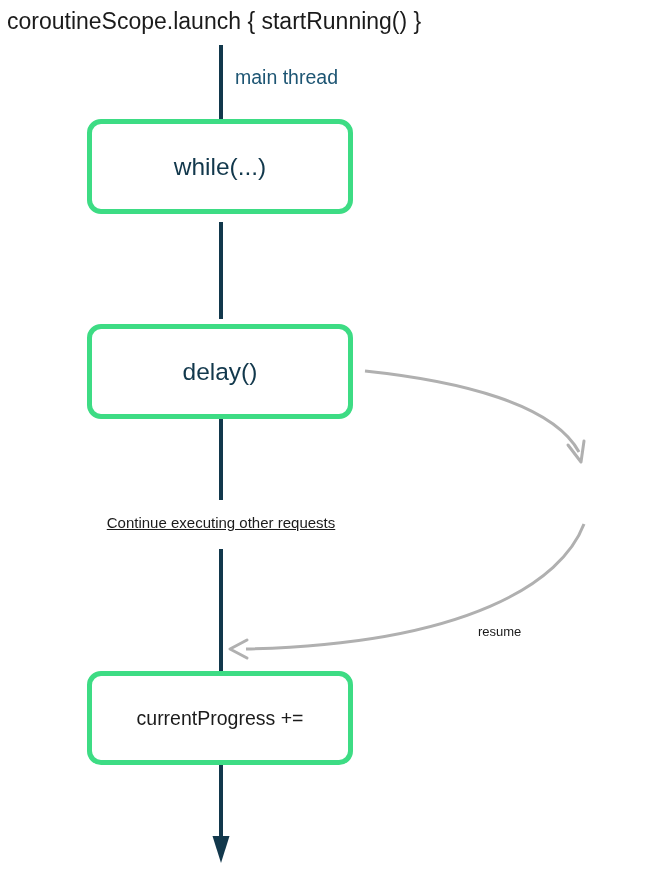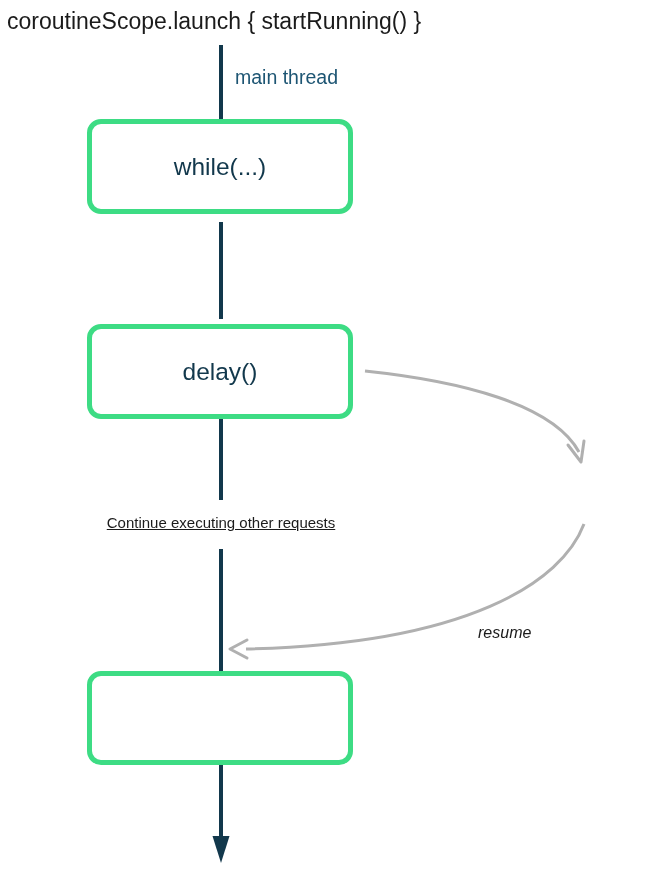--- a/index.html
+++ b/index.html
@@ -100,24 +100,23 @@
     left: 528px;
     top: 486px;
     font-size: 23px;
     color: var(--text_dark, #1b1b1b);
     white-space: nowrap;
   }
   .resume-label {
     position: absolute;
     left: 478px;
     top: 624px;
-    font-size: 16px;
+    font-size: 13px;
     color: var(--text_dark, #1b1b1b);
     white-space: nowrap;
-    font-style: italic;
   }
 </style>
 </head>
 <body>
 
 <div class="canvas">
 
   <svg class="overlay" width="648" height="873" viewBox="0 0 648 873">
 
     <line class="thread-seg" x1="221" y1="45" x2="221" y2="134"></line>
@@ -145,15 +144,16 @@
   <div class="flow-box box-delay">
     <span class="box-text-lg">delay()</span>
   </div>
 
   <div class="continue-label">Continue executing other requests</div>
 
 
   <div class="resume-label">resume</div>
 
   <div class="flow-box box-progress">
+    <span class="box-text-md">currentProgress +=</span>
   </div>
 
 </div>
 
 </body></html>

